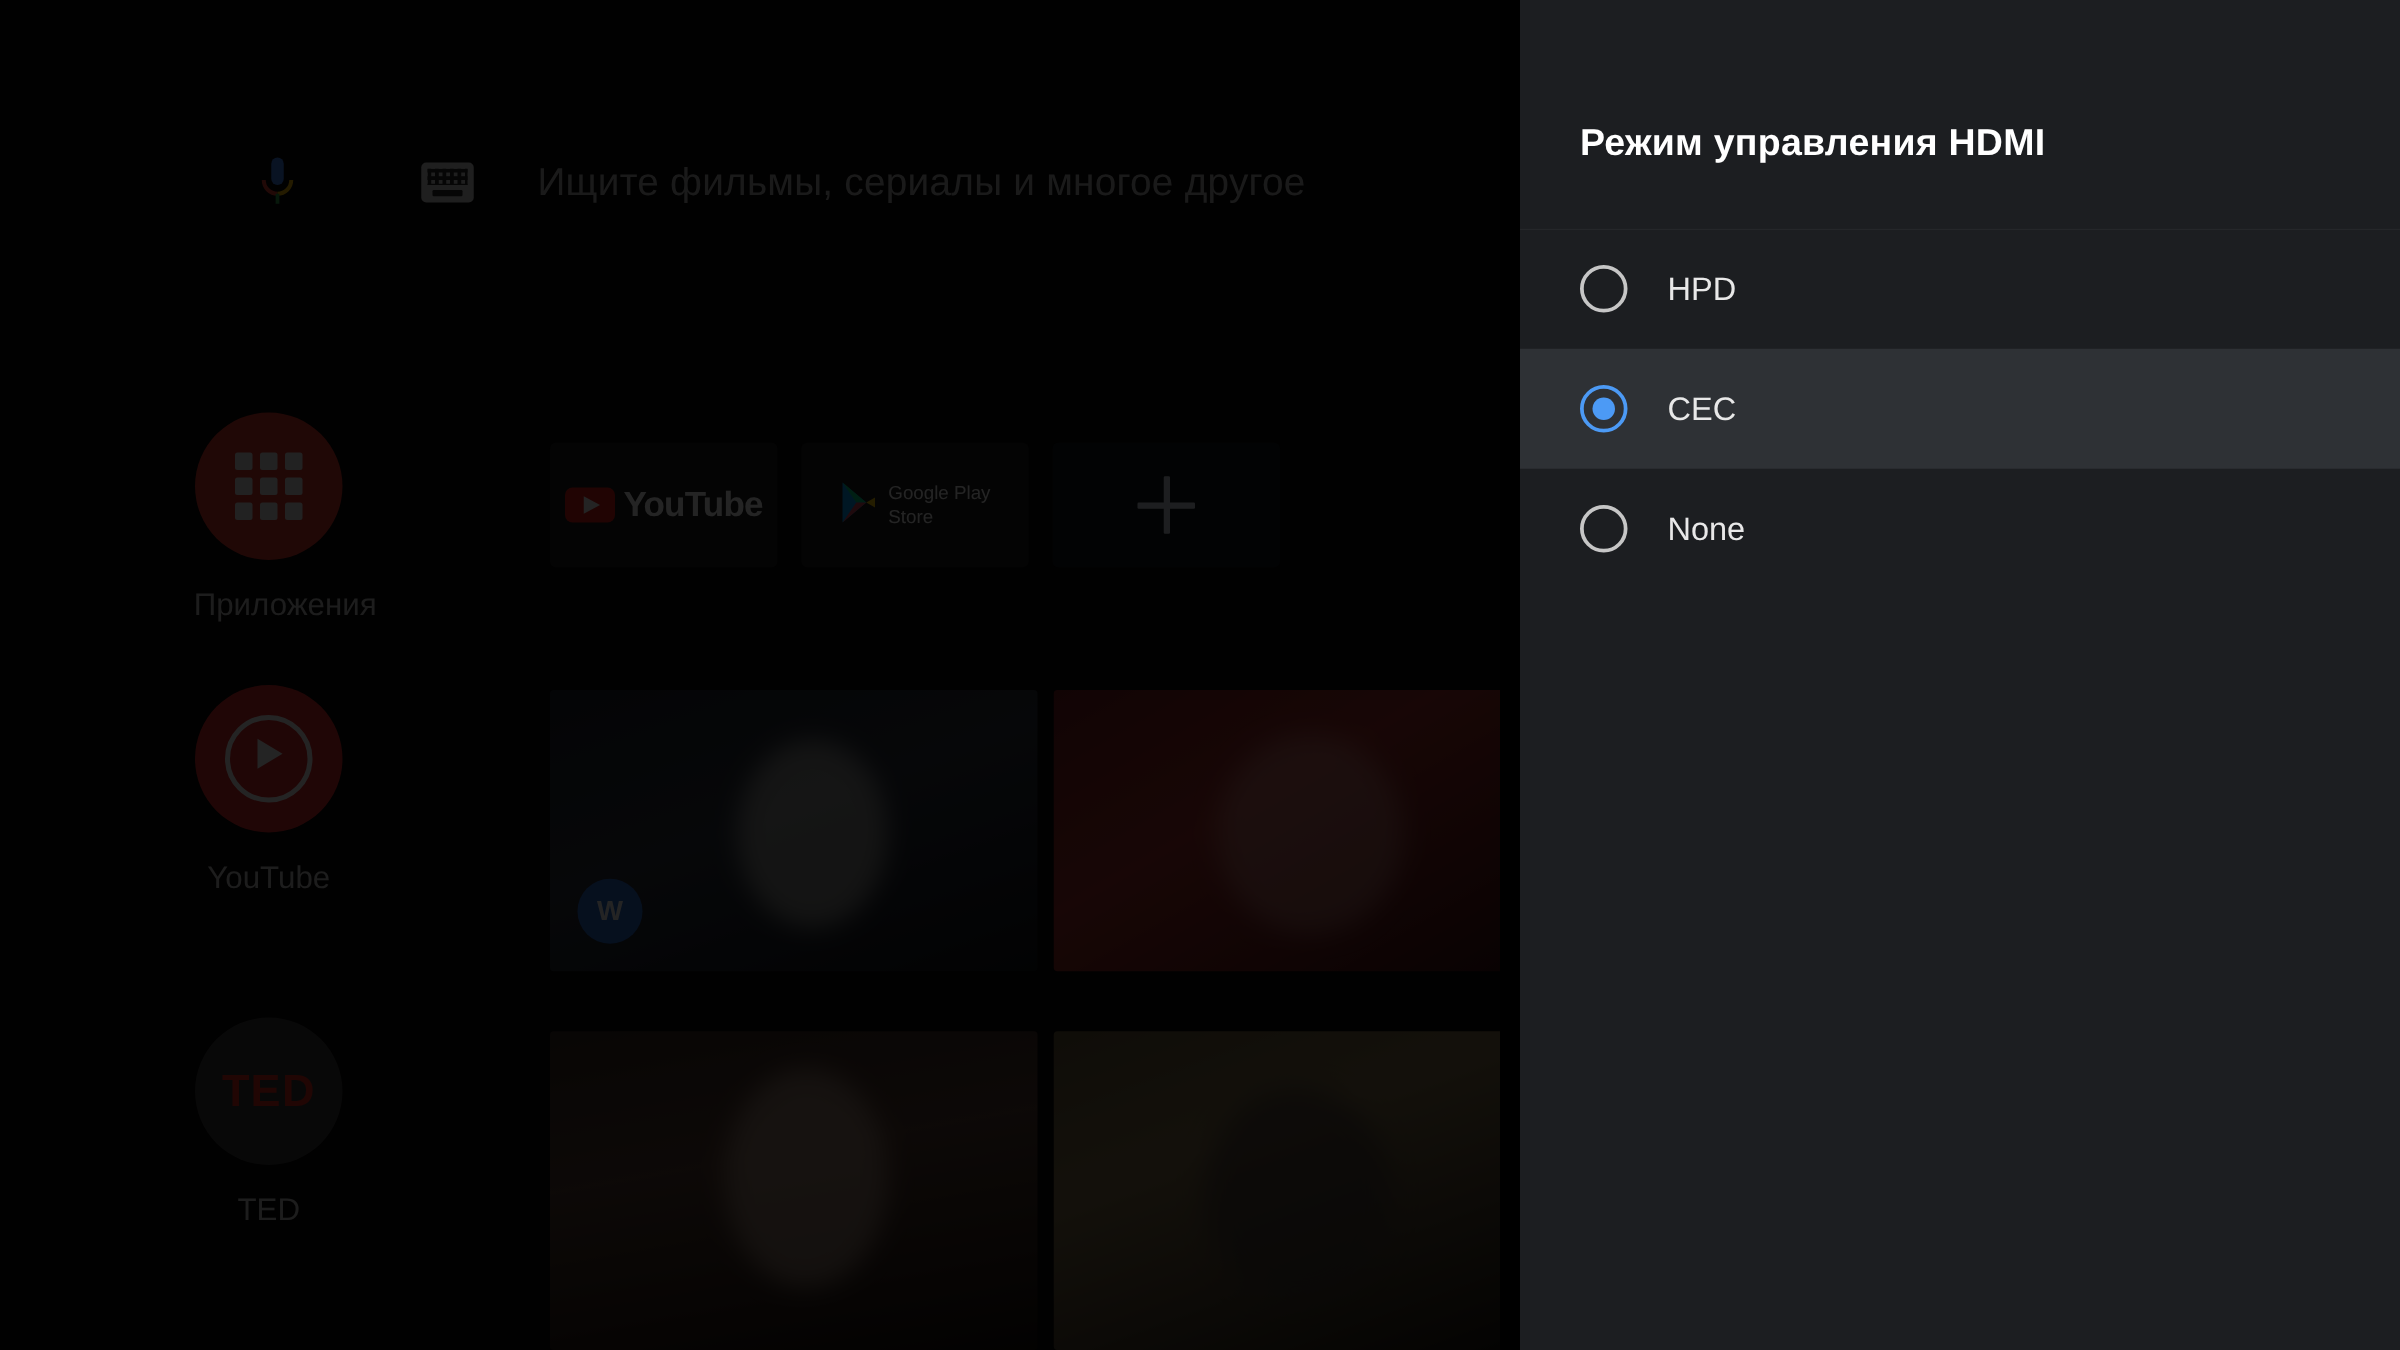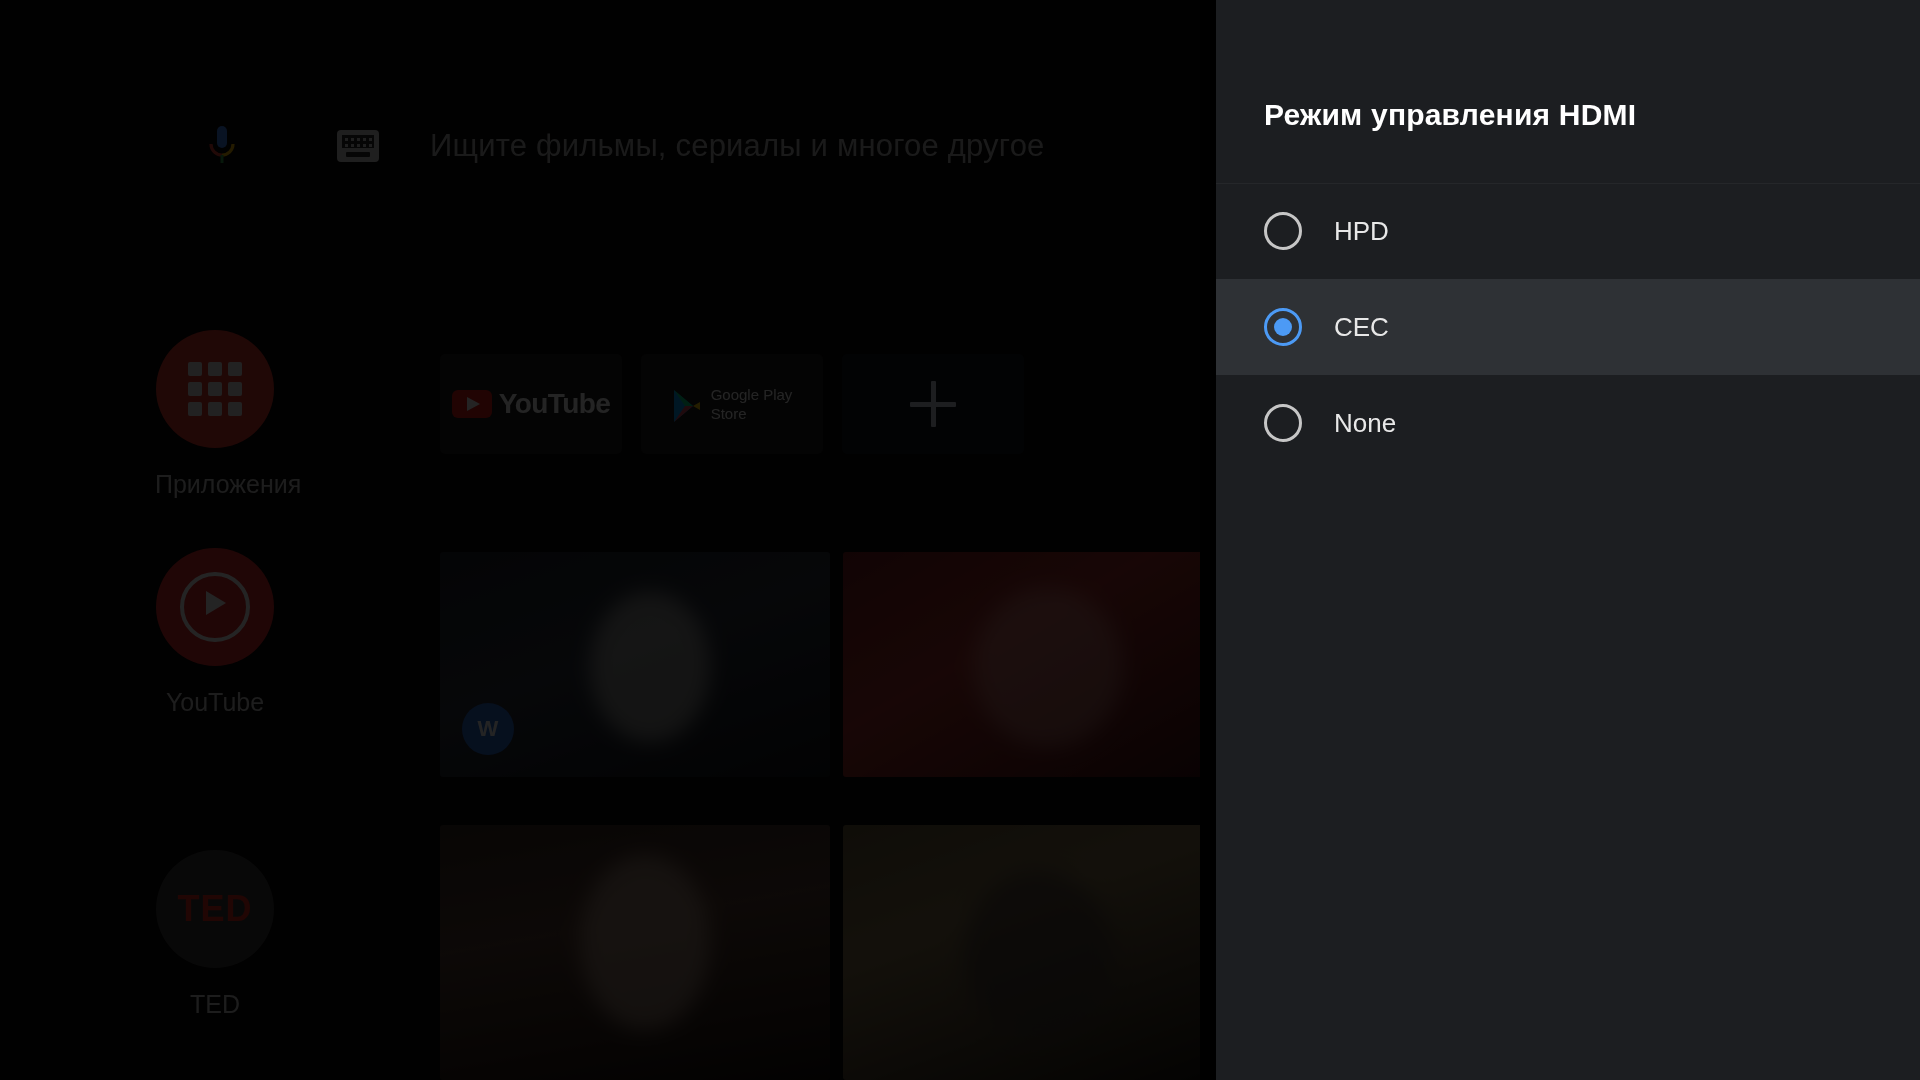--- a/index.html
+++ b/index.html
@@ -131,21 +131,21 @@
     border-radius: 50%;
   }
   .yt-play::after {
     content: "";
     position: absolute;
     left: 22px; top: 15px;
     border-left: 20px solid #ffffff;
     border-top: 12px solid transparent;
     border-bottom: 12px solid transparent;
   }
-  #rail-ted { top: 850px; }
+  #rail-ted { top: 814px; }
   #rail-ted .rail-circle { background: #3d3d3d; }
   .ted-mark {
     position: absolute;
     left: 50%; top: 50%;
     transform: translate(-50%,-50%);
     color: #e62b1e;
     font-size: 36px;
     font-weight: bold;
     letter-spacing: 1px;
   }
@@ -181,21 +181,21 @@
     border-top: 7px solid transparent;
     border-bottom: 7px solid transparent;
   }
   .yt-logo .word {
     color: #ffffff;
     font-size: 28px;
     font-weight: bold;
     letter-spacing: -0.6px;
   }
 
-  .play-logo { display: flex; align-items: flex-end; gap: 9px; }
+  .play-logo { display: flex; align-items: flex-start; gap: 9px; }
   .play-tri { width: 30px; height: 34px; display: block; }
   .play-word {
     color: #ffffff;
     font-size: 15px;
     line-height: 19px;
     text-align: left;
     white-space: pre-line;
   }
 
   .plus-sign {

